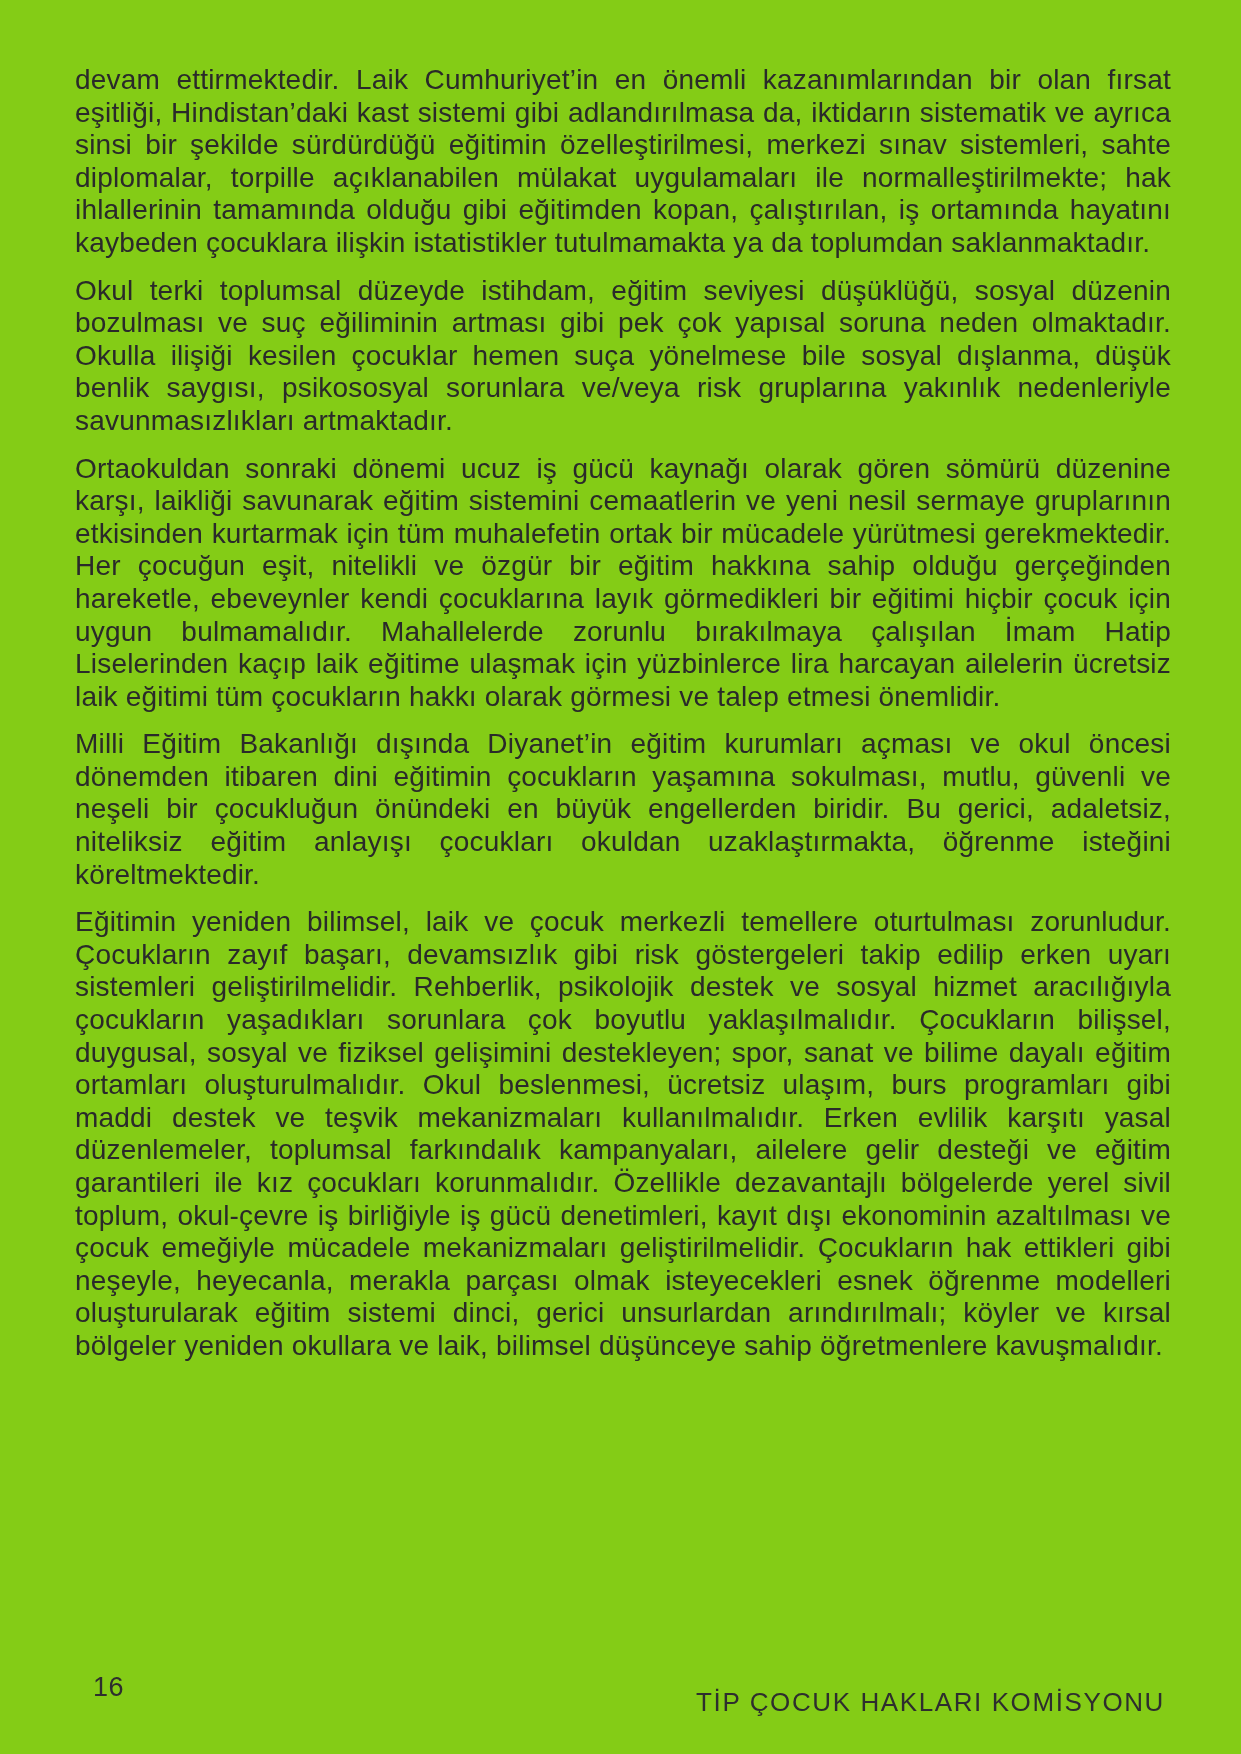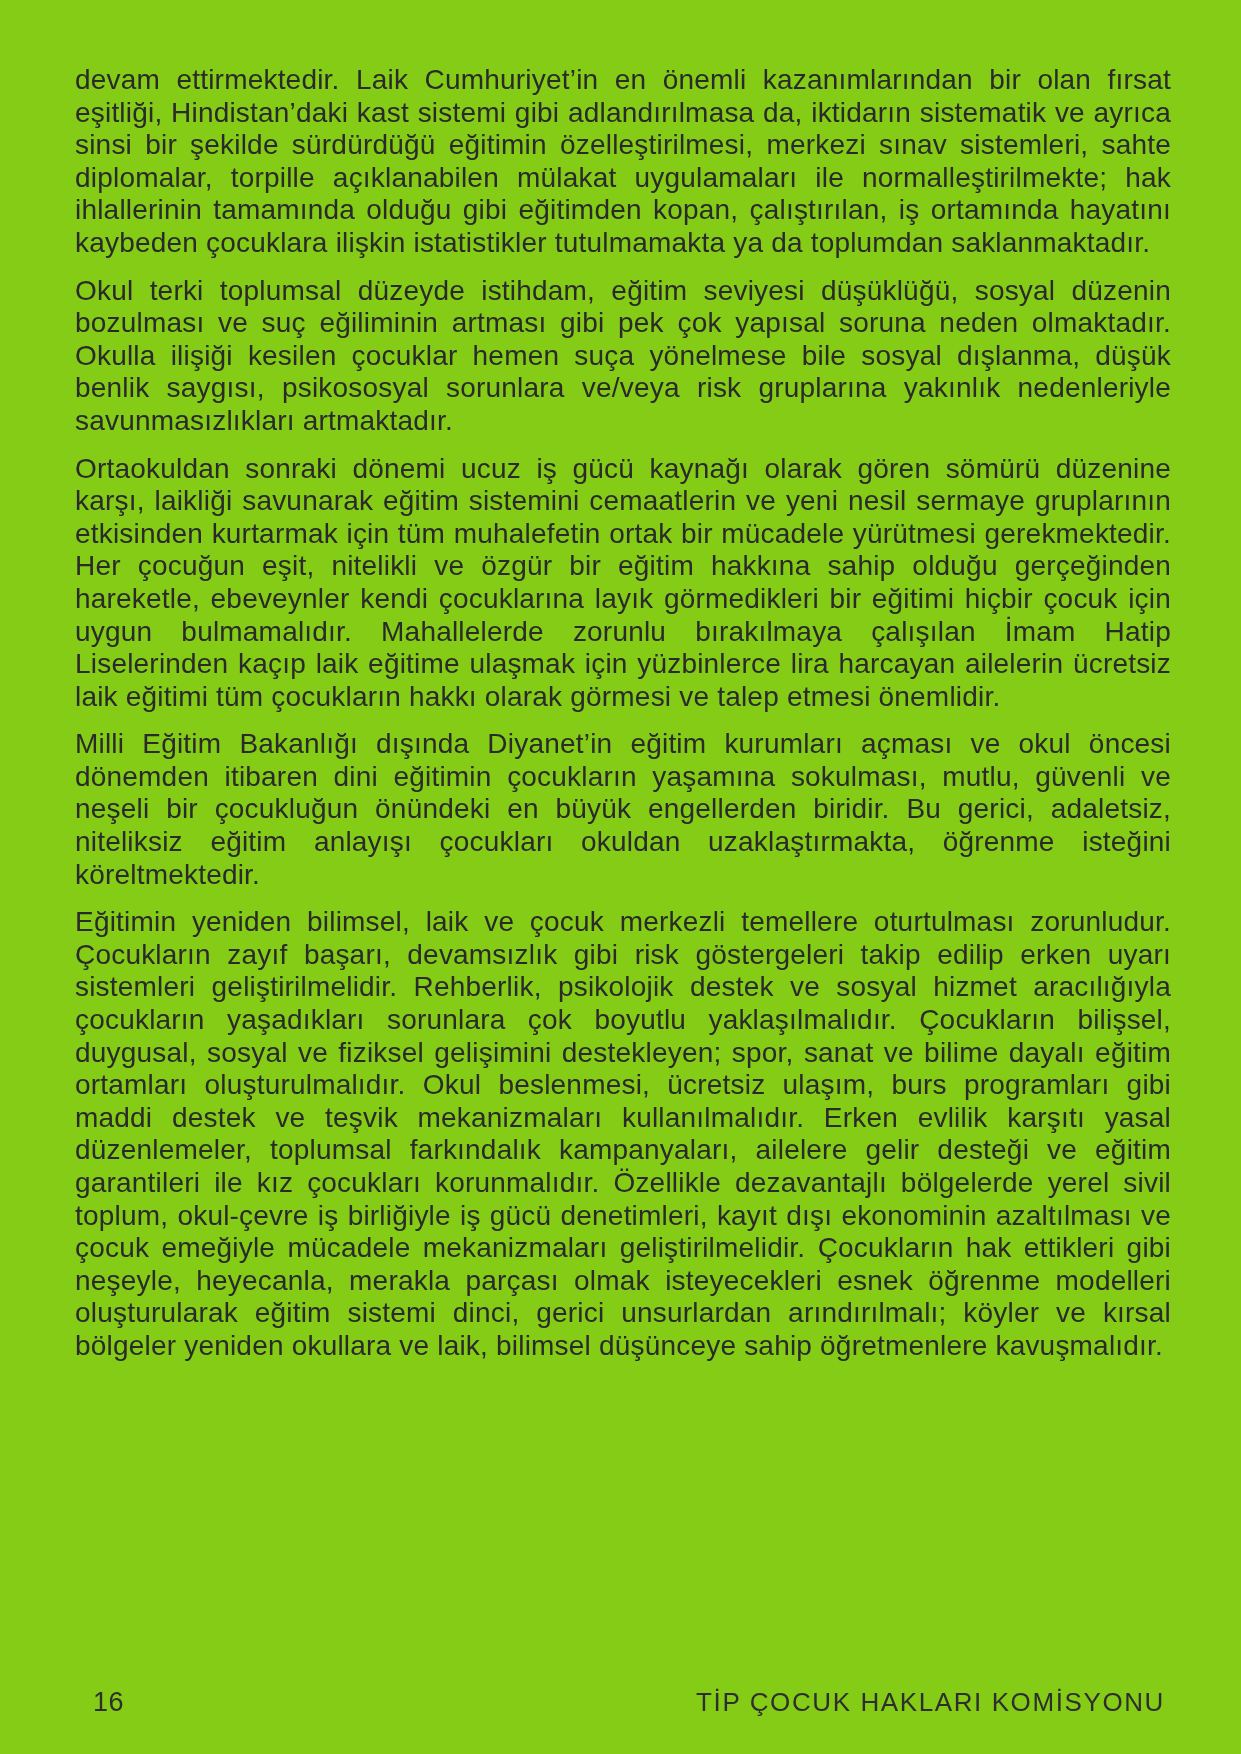--- a/index.html
+++ b/index.html
@@ -32,21 +32,21 @@
     text-align: justify;
     text-justify: inter-word;
   }
   .footer {
     position: absolute;
     left: 93px;
     right: 76px;
     bottom: 36px;
     display: flex;
     justify-content: space-between;
-    align-items: flex-end;
+    align-items: center;
   }
   .page-number {
     font-size: 27px;
     font-weight: 400;
     color: #2e2e2e;
     letter-spacing: 0.5px;
   }
   .footer-title {
     font-size: 26px;
     font-weight: 400;

